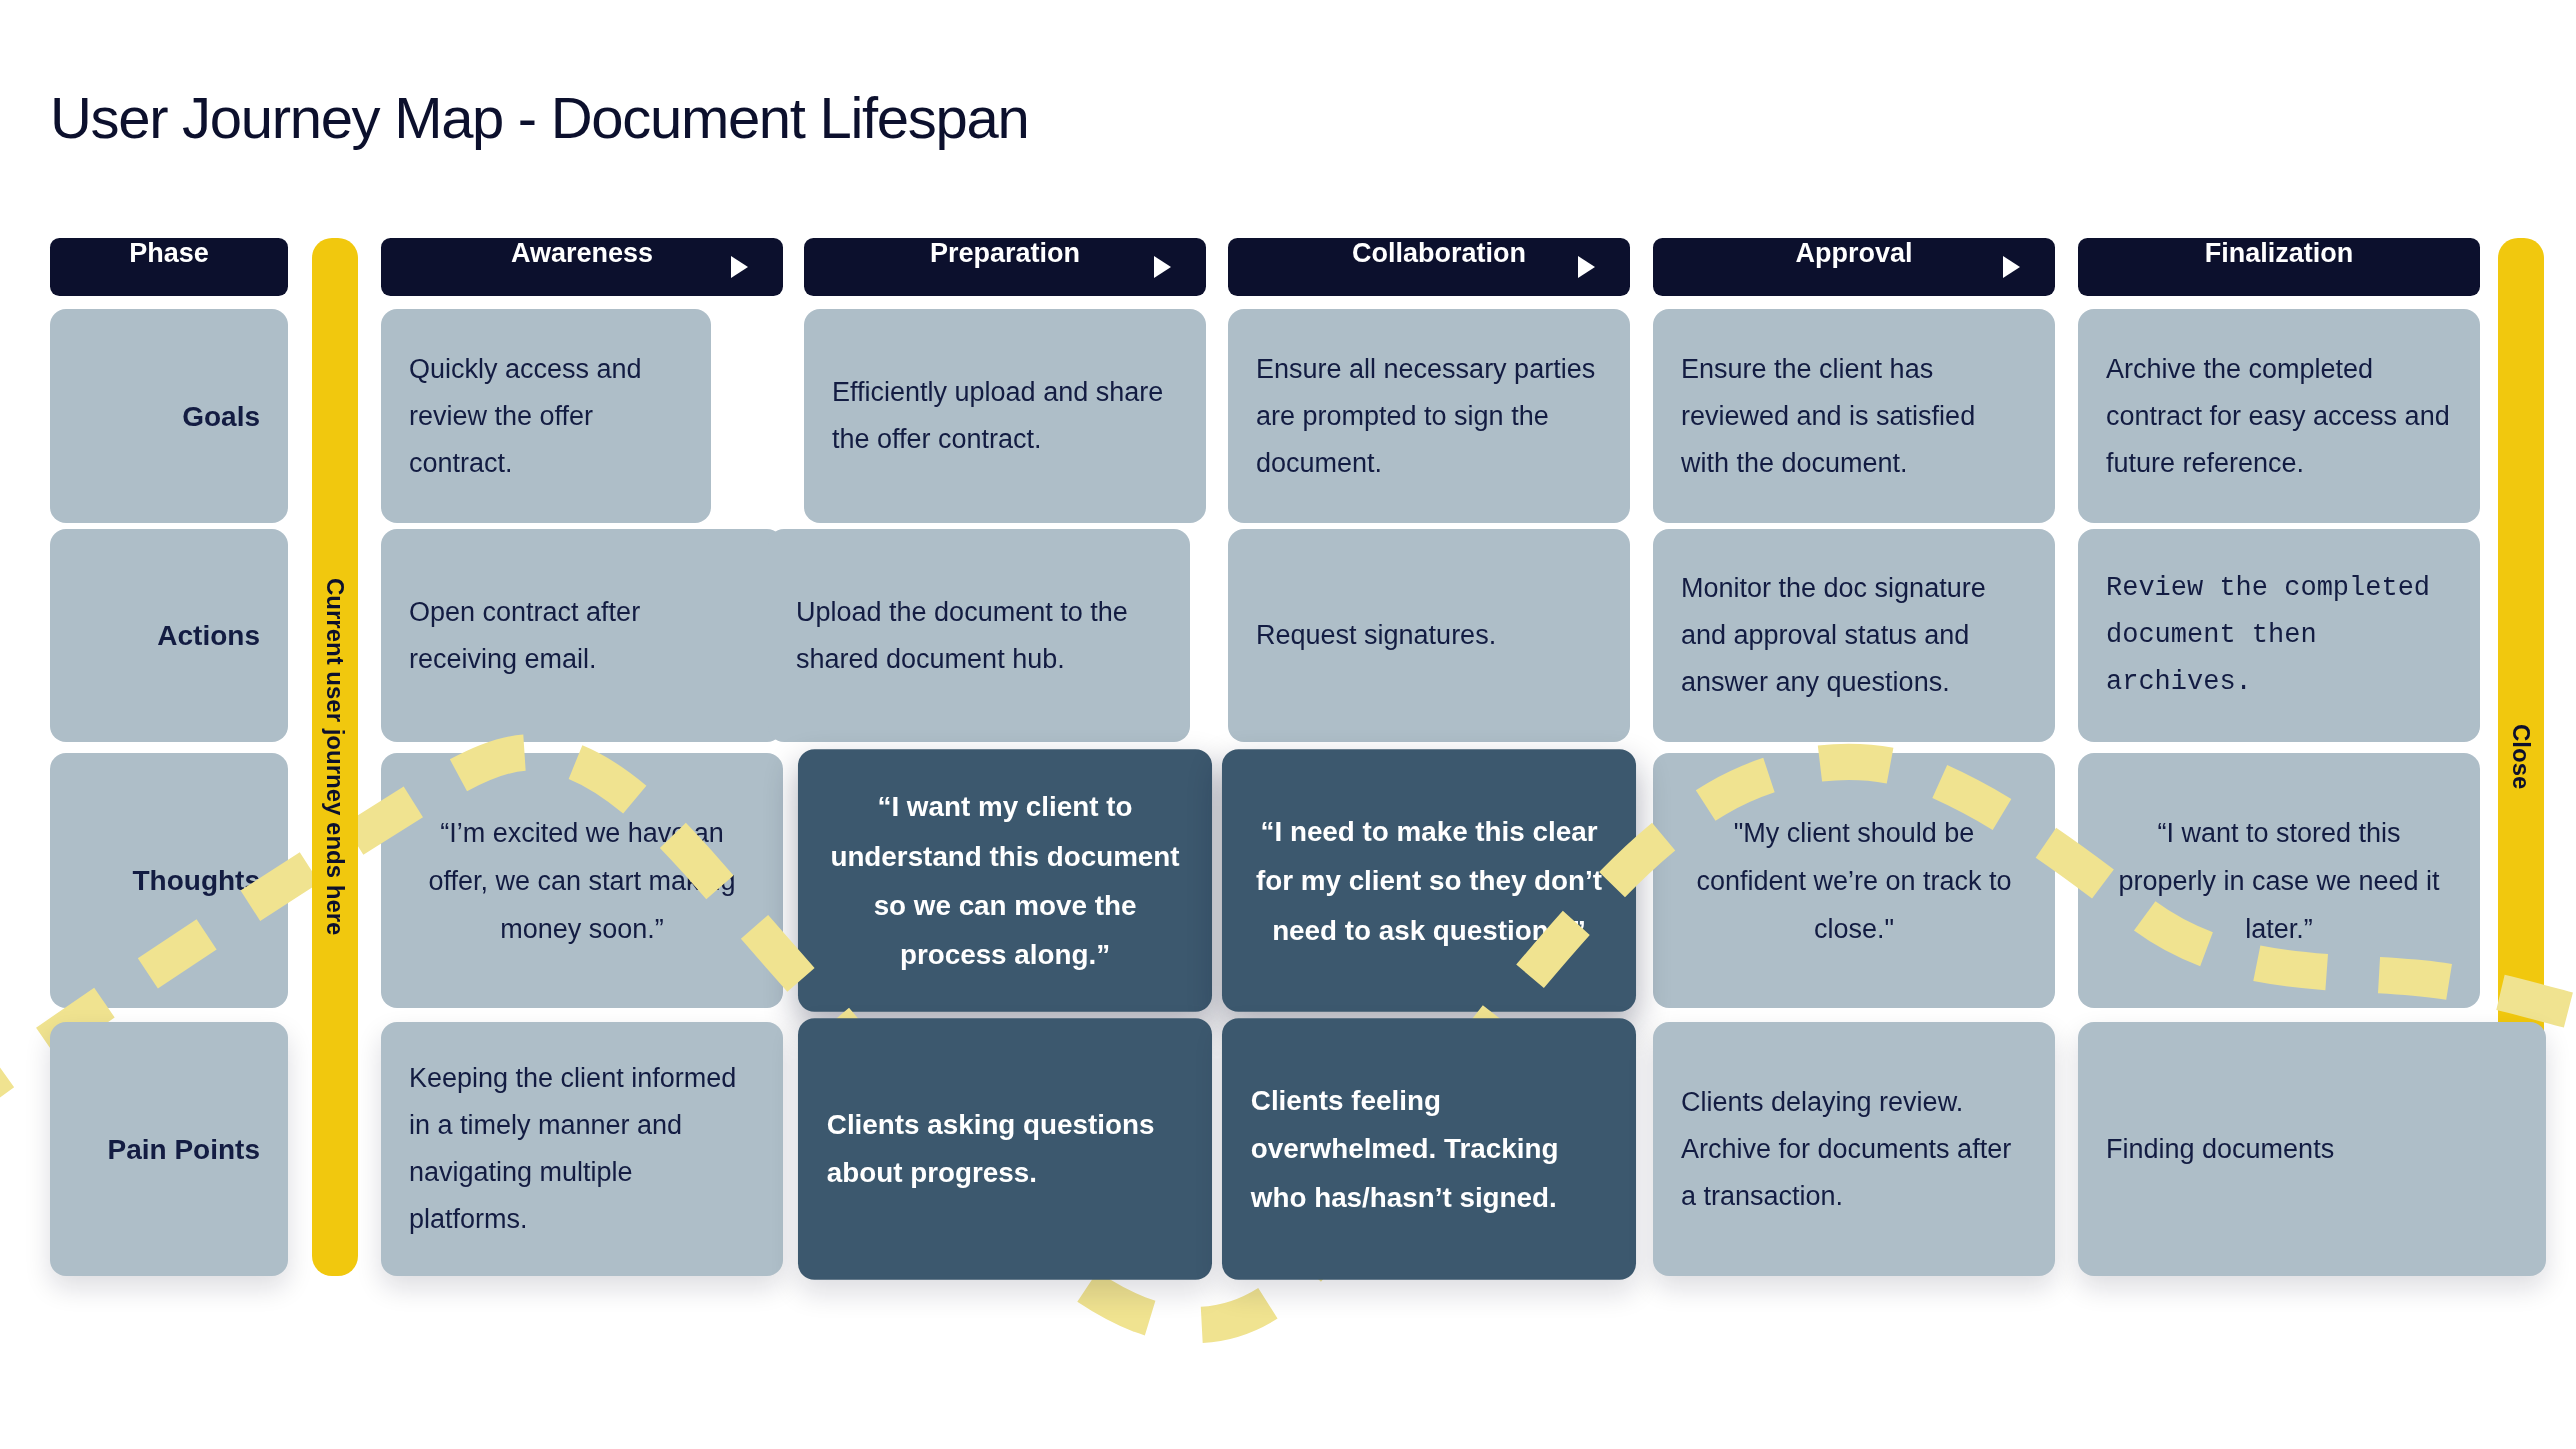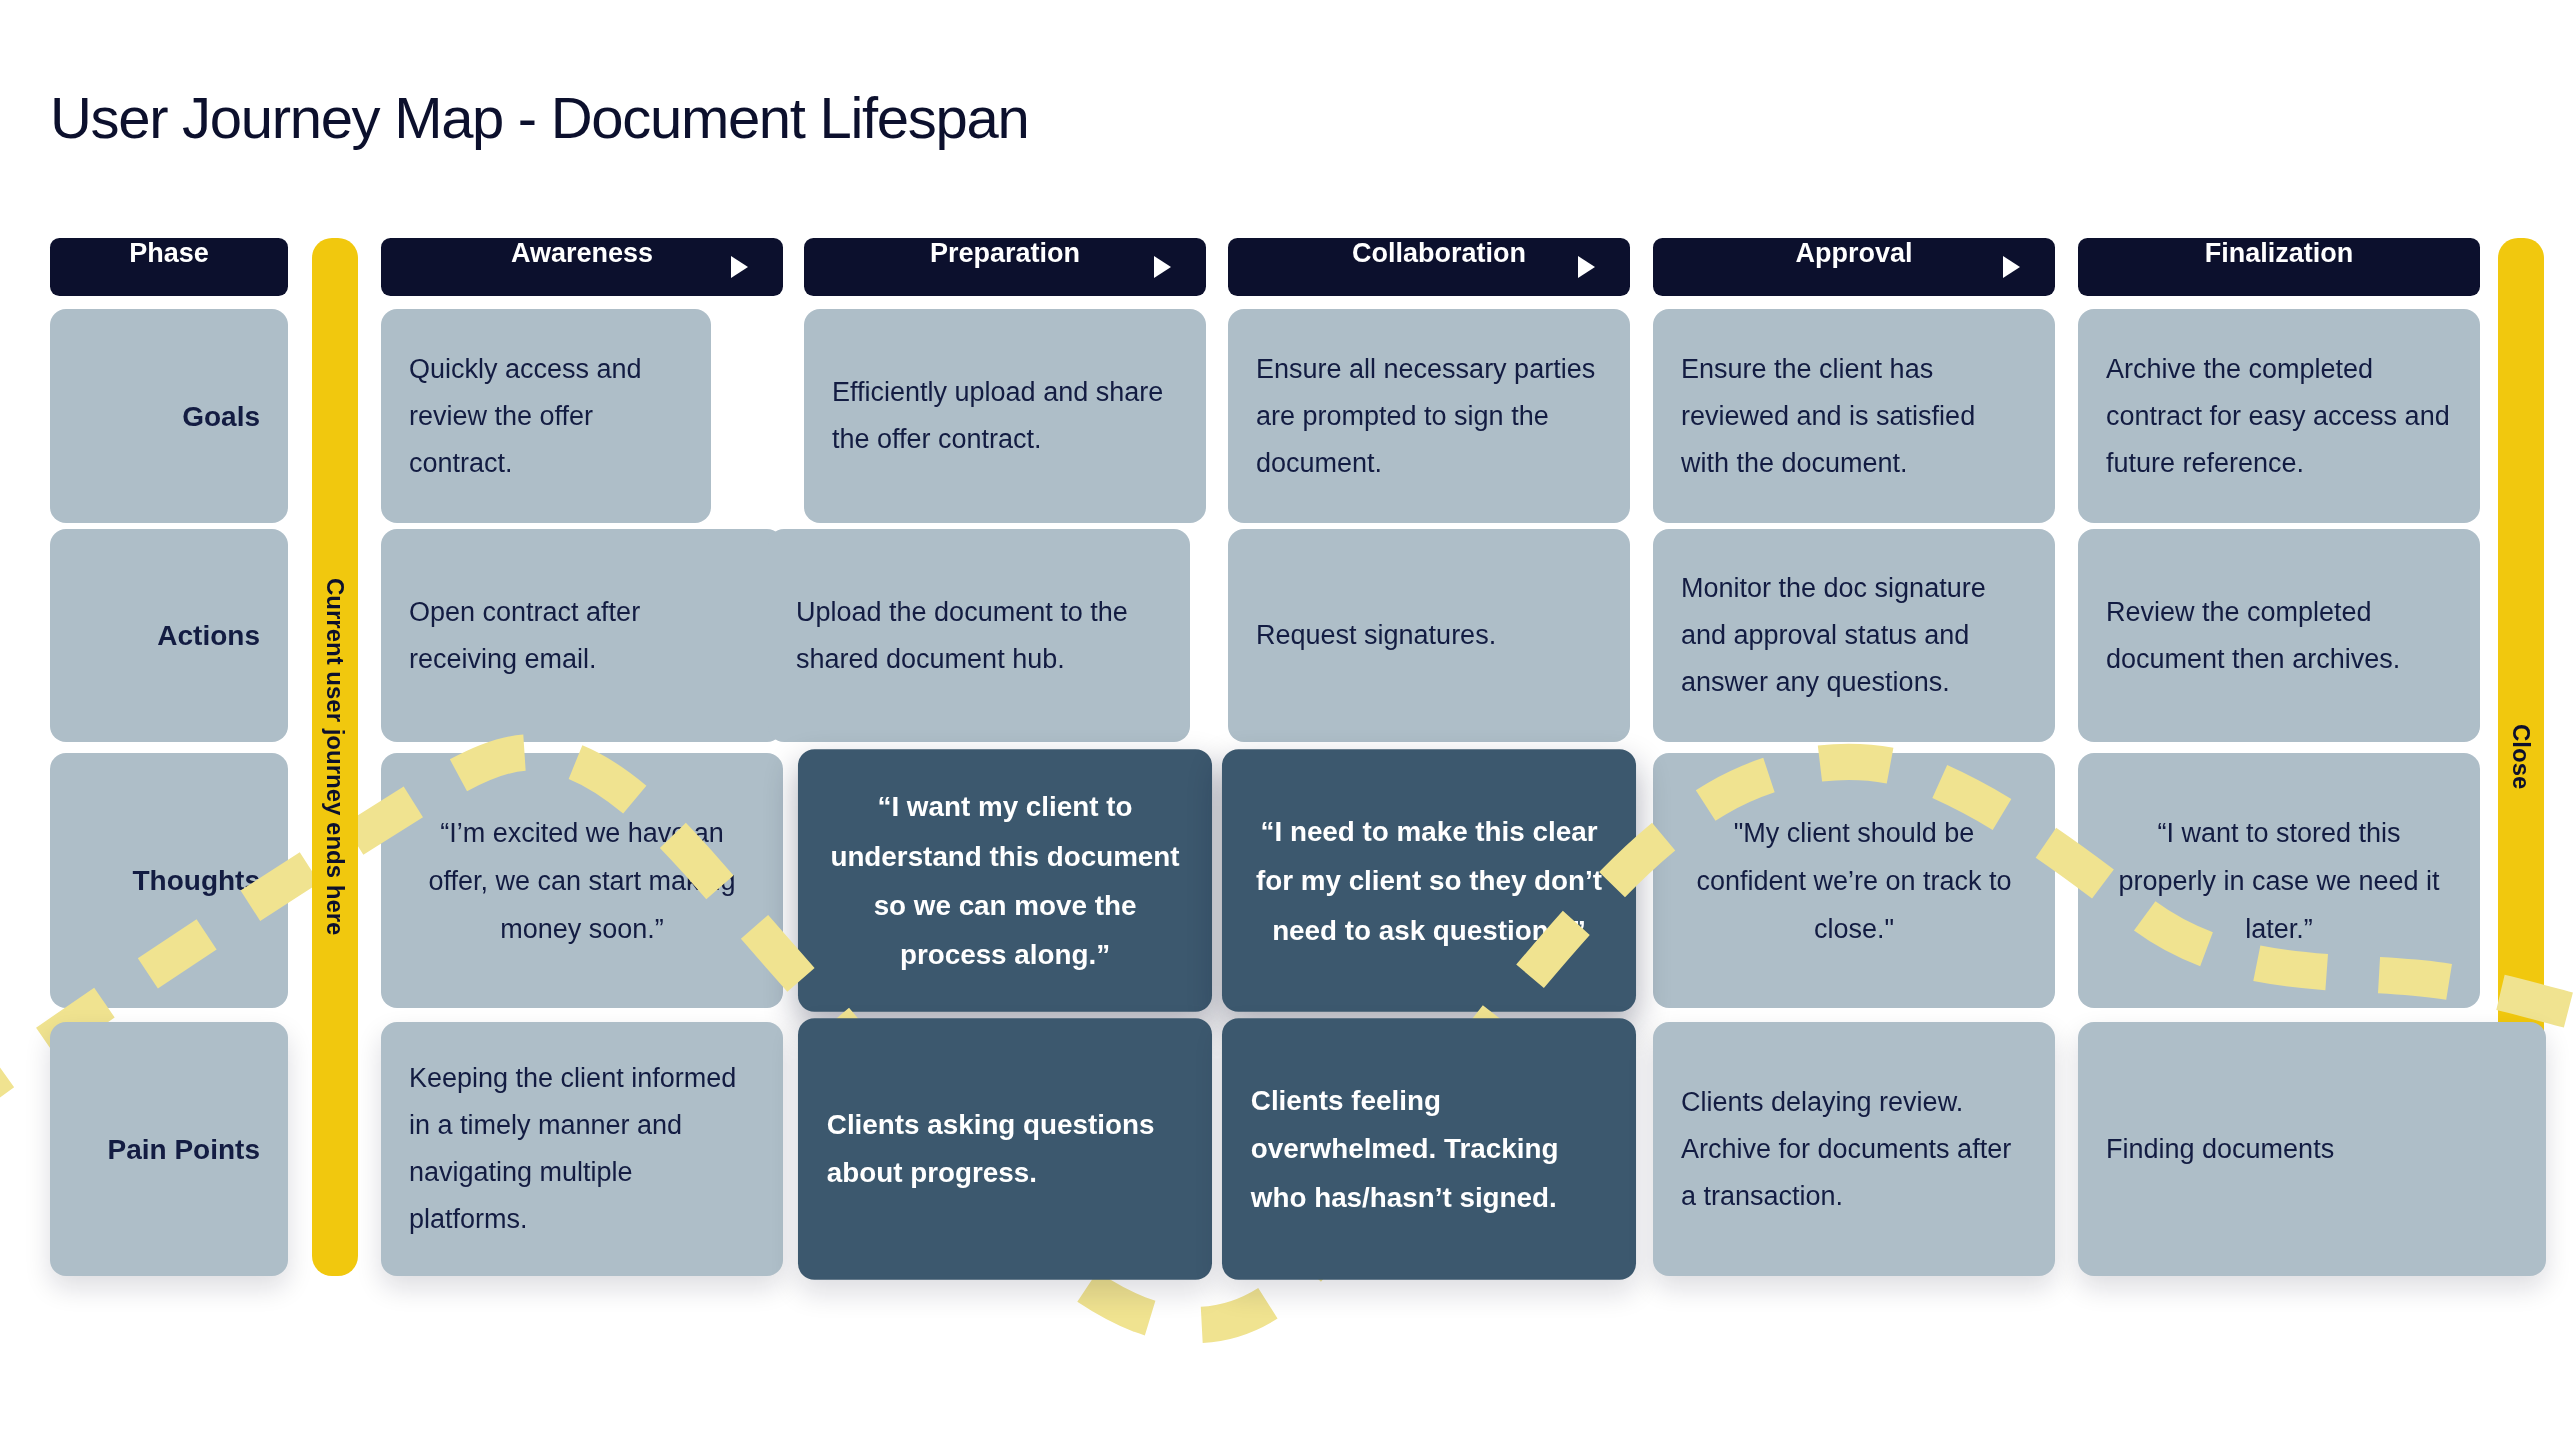--- a/index.html
+++ b/index.html
@@ -122,21 +122,21 @@
   </div>
   <div class="cell" style="left:768px;top:529px;width:422px;height:213px;">
     <div class="txt">Upload the document to the shared document hub.</div>
   </div>
   <div class="cell" style="left:1228px;top:529px;width:402px;height:213px;">
     <div class="txt">Request signatures.</div>
   </div>
   <div class="cell" style="left:1653px;top:529px;width:402px;height:213px;">
     <div class="txt">Monitor the doc signature and approval status and answer any questions.</div>
   </div>
-  <div class="cell" style="left:2078px;top:529px;width:402px;height:213px;">
+  <div class="cell" style="left:2078px;top:529px;width:402px;height:213px;font-family:Liberation Mono, monospace;">
     <div class="txt">Review the completed document then archives.</div>
   </div>
 
   <div class="cell vlabel" style="left:50px;top:753px;width:238px;height:255px;">
     <div class="txt">Thoughts</div>
   </div>
   <div class="cell quote" style="left:381px;top:753px;width:402px;height:255px;">
     <div class="txt">“I’m excited we have an offer, we can start making money soon.”</div>
   </div>
   <div class="cell quote dark tcell" style="left:804px;top:753px;width:402px;height:255px;">

